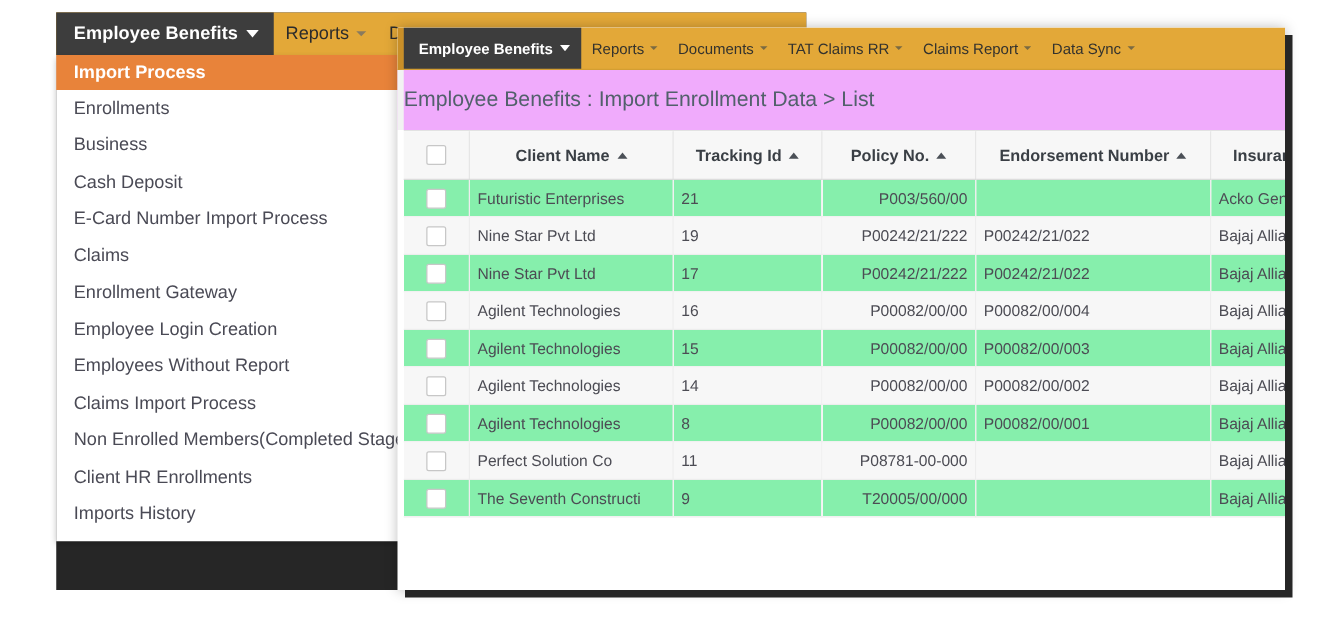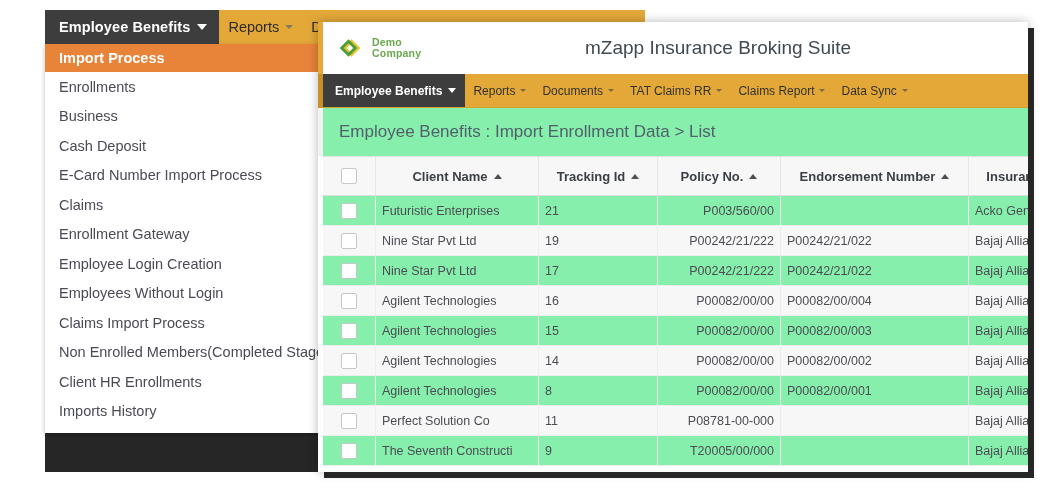--- a/index.html
+++ b/index.html
@@ -173,23 +173,23 @@
     width: 0; height: 0;
     border-left: 3.5px solid transparent;
     border-right: 3.5px solid transparent;
     border-top: 3.5px solid #7a6a42;
   }
 
   .breadcrumb-row {
     height: 48px;
     display: flex;
     align-items: center;
-    padding-left: 16px;
+    padding-left: 0;
     border-left: 5px solid #f2f2f2;
-    background: #86efac;
+    background: #f0abfc;
   }
   .breadcrumb-text {
     font-size: 17px;
     color: #52606b;
     white-space: nowrap;
   }
 
   .table-wrap {
     margin-left: 5px;
     border-top: 1px solid #e2e2e2;
@@ -302,52 +302,39 @@
       <div class="dd-item">
         <span>Claims</span>
       </div>
       <div class="dd-item">
         <span>Enrollment Gateway</span>
       </div>
       <div class="dd-item">
         <span>Employee Login Creation</span>
       </div>
       <div class="dd-item">
-        <span>Employees Without Login</span>
+        <span>Employees Without Report</span>
       </div>
       <div class="dd-item">
         <span>Claims Import Process</span>
       </div>
       <div class="dd-item">
         <span>Non Enrolled Members(Completed Stage)</span>
       </div>
       <div class="dd-item">
         <span>Client HR Enrollments</span>
       </div>
       <div class="dd-item">
         <span>Imports History</span>
       </div>
     </div>
   </div>
 
   <div class="front-window">
 
-    <div class="front-header">
-      <div class="logo-block">
-        <svg class="logo-mark" viewBox="0 0 40 40">
-          <polygon points="13,20 22,11 31,20 22,29" fill="none" stroke="#e8c832" stroke-width="4"></polygon>
-          <polygon points="9,20 18,11 27,20 18,29" fill="none" stroke="#4f9b3c" stroke-width="4"></polygon>
-        </svg>
-        <div class="logo-text">
-          <div>Demo</div>
-          <div class="l2">Company</div>
-        </div>
-      </div>
-      <div class="app-title">mZapp Insurance Broking Suite</div>
-    </div>
 
     <div class="front-navbar">
       <div class="fn-active">
         <span>Employee Benefits</span>
         <span class="caret"></span>
       </div>
       <div class="fn-item">
         <span>Reports</span>
         <span class="caret-sm"></span>
       </div>

